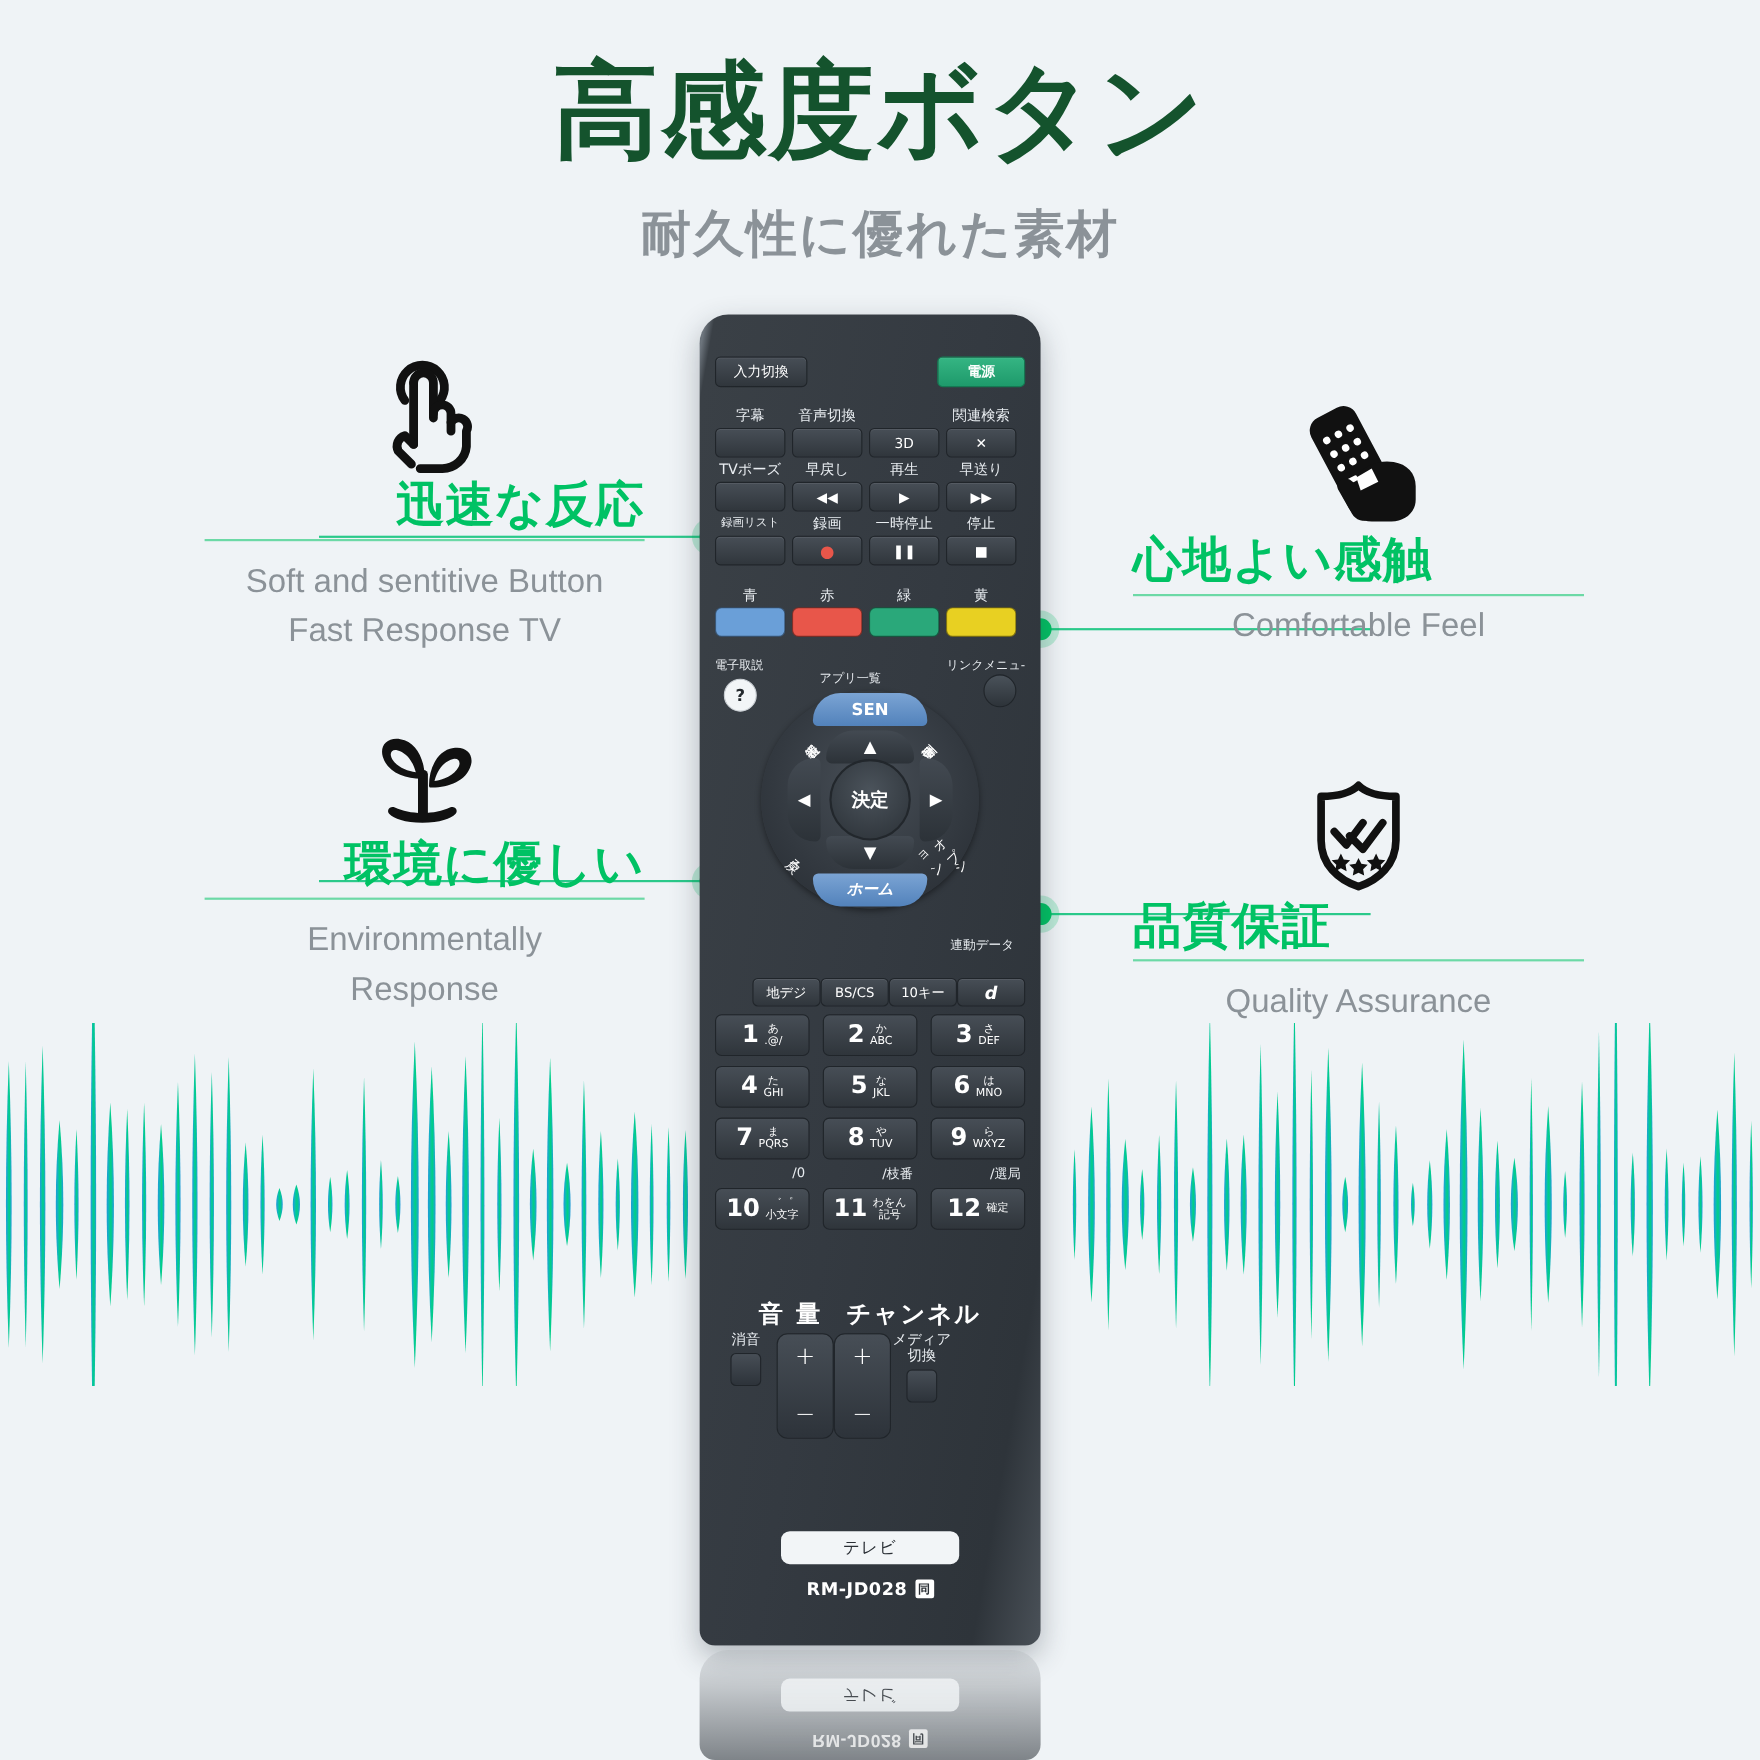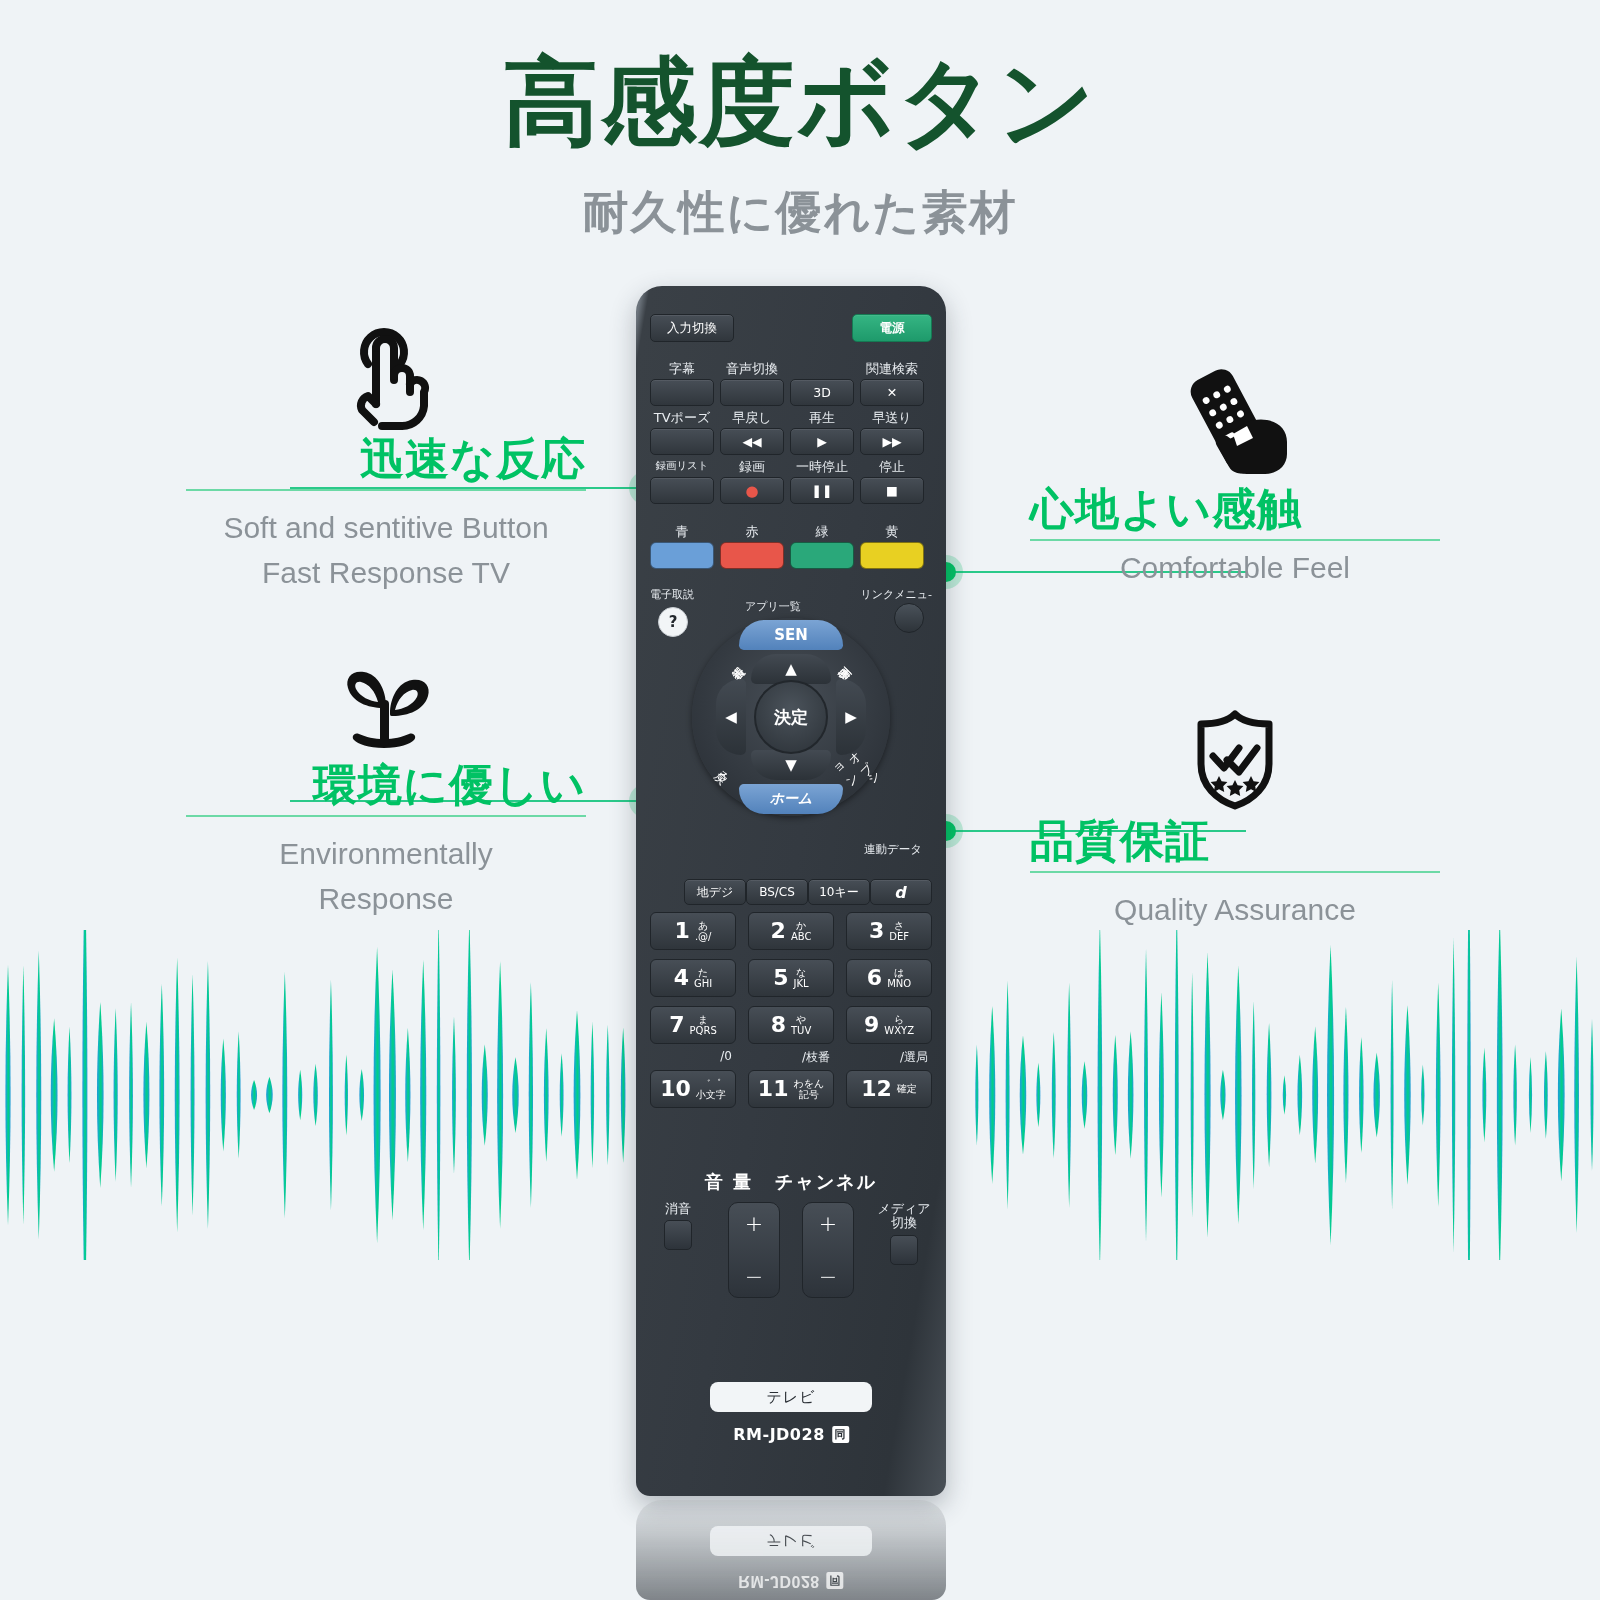--- a/index.html
+++ b/index.html
@@ -60,21 +60,21 @@
     font-family: "DejaVu Sans", "Liberation Sans", sans-serif;
   }
   .remote-reflection {
     position: absolute; left: 636px; top: 1500px; width: 310px; height: 100px;
     background: linear-gradient(180deg, rgba(58,64,70,.62), rgba(58,64,70,.05));
     border-radius: 14px 14px 26px 26px;
     transform: scaleY(-1); overflow: hidden;
     padding: 0 14px;
   }
 
-  .r-inner { position: relative; width: 100%; height: 100%; }
+  .r-inner { position: relative; width: 100%; height: 100%; margin-top: 10px; }
 
   .lbl { color: #e9edf1; font-size: 13px; text-align: center; line-height: 1.05; white-space: nowrap; }
   .lbl-sm { font-size: 10.5px; }
 
   .btn {
     background: linear-gradient(180deg,#474e56,#30363c);
     border: 1px solid #20252a; border-radius: 5px;
     color: #fff; font-size: 12.5px;
     display: flex; align-items: center; justify-content: center;
     box-shadow: 0 1px 0 rgba(255,255,255,.08) inset;
@@ -169,22 +169,22 @@
     display: flex; align-items: center; justify-content: center; gap: 5px; color: #fff;
   }
   .nbig { font-size: 22px; font-weight: 700; line-height: 1; }
   .nsmall { font-size: 10px; line-height: 1.15; text-align: center; }
   .nsmall b { display: block; font-weight: 400; }
   .sub-row { display: flex; justify-content: space-between; margin: -4px 0 4px 0; }
   .sub-row span { width: 86px; text-align: right; font-size: 12px; color: #e9edf1; padding-right: 4px; }
 
   
   .vc-head { position: absolute; top: 884px; left: 0; width: 100%; display: flex; justify-content: center; gap: 22px; }
-  .vc-head span { font-size: 18px; font-weight: 700; color: #fff; letter-spacing: 2px; }
-  .vc-area { position: absolute; top: 916px; left: 0; width: 100%; display: flex; justify-content: space-between; align-items: flex-start; gap: 16px; }
+  .vc-head span { font-size: 22px; font-weight: 700; color: #fff; letter-spacing: 2px; }
+  .vc-area { position: absolute; top: 916px; left: 0; width: 100%; display: flex; justify-content: flex-start; align-items: flex-start; }
   .rocker {
     width: 52px; height: 96px; border-radius: 10px;
     background: linear-gradient(180deg,#474e56,#2d333a); border: 1px solid #20252a;
     display: flex; flex-direction: column; align-items: center; justify-content: space-between;
     padding: 8px 0; color: #fff; font-size: 22px; font-weight: 300;
   }
   .side-key { display: flex; flex-direction: column; align-items: center; width: 56px; }
   .side-key .lbl { margin-bottom: 4px; line-height: 1.1; white-space: normal; }
   .skbtn { width: 28px; height: 30px; border-radius: 5px; background: linear-gradient(180deg,#474e56,#2d333a); border: 1px solid #20252a; }
 

